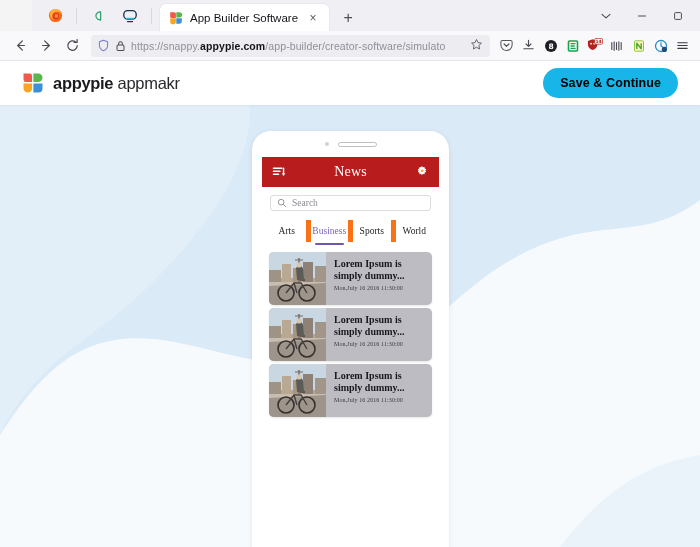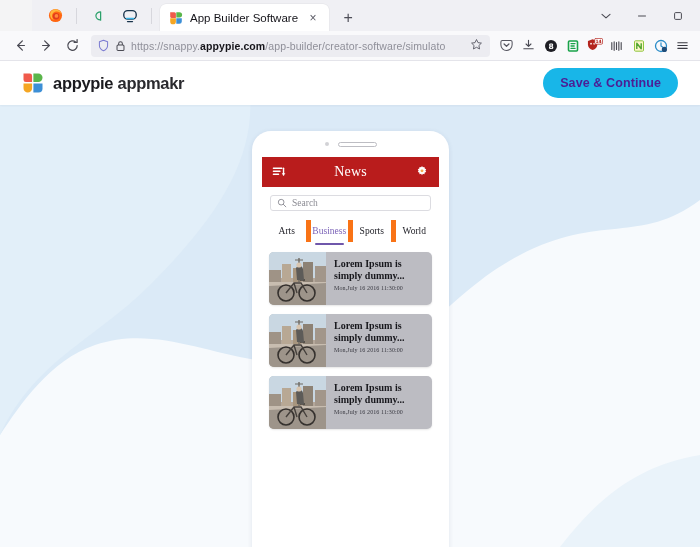--- a/index.html
+++ b/index.html
@@ -85,23 +85,23 @@
   }
   .pg-header {
     position:relative; z-index:3; height:44px; background:#ffffff;
     display:flex; align-items:center; padding:0 22px;
     box-shadow:0 1px 2px rgba(20,40,80,.05);
   }
   .brand { display:flex; align-items:center; gap:9px; }
   .brand-logo { width:22px; height:22px; position:relative; flex:0 0 22px; }
   .brand-text { font-size:16.5px; letter-spacing:-.3px; color:#1b1b1f; }
   .brand-text b { font-weight:700; }
-  .brand-text span { font-weight:700; color:#2a2a2e; }
+  .brand-text span { font-weight:400; color:#2a2a2e; }
   .save-btn {
-    margin-left:auto; background:#18b6e8; color:#4c1d95; border:none;
+    margin-left:auto; background:#18b6e8; color:#000000; border:none;
     font-size:12.5px; font-weight:700; border-radius:18px;
     padding:8px 17px; letter-spacing:.1px; white-space:nowrap;
   }
 
   .bgwrap { position:absolute; inset:44px 0 0 0; z-index:0; }
   .bgwrap svg { display:block; width:700px; height:442px; }
 
   
   .phone {
     position:absolute; z-index:2; left:252px; top:70px;
@@ -139,21 +139,21 @@
     font-family:"Liberation Serif", serif; font-size:9.5px; color:#23232a;
     border-right:5px solid #f97316; position:relative;
   }
   .ntab:last-child { border-right:none; }
   .ntab.active { color:#7b63b8; }
   .ntab.active:after {
     content:""; position:absolute; left:4px; right:4px; bottom:-3px;
     height:2px; background:#6f57ab; border-radius:1px;
   }
 
-  .cards { margin:10px 7px 0 7px; display:flex; flex-direction:column; gap:9px; }
+  .cards { margin:10px 7px 0 7px; display:flex; flex-direction:column; gap:3px; }
   .card {
     height:53px; border-radius:5px; background:#bcbcc2;
     display:flex; overflow:hidden; box-shadow:0 1px 2px rgba(0,0,0,.10);
   }
   .card-thumb { width:57px; height:53px; flex:0 0 57px; position:relative; overflow:hidden; }
   .card-thumb svg { display:block; }
   .card-body { flex:1; padding:6px 7px 0 8px; min-width:0; }
   .card-title {
     font-family:"Liberation Serif", serif; font-weight:700; font-size:10px;
     color:#18181d; line-height:11.5px;

